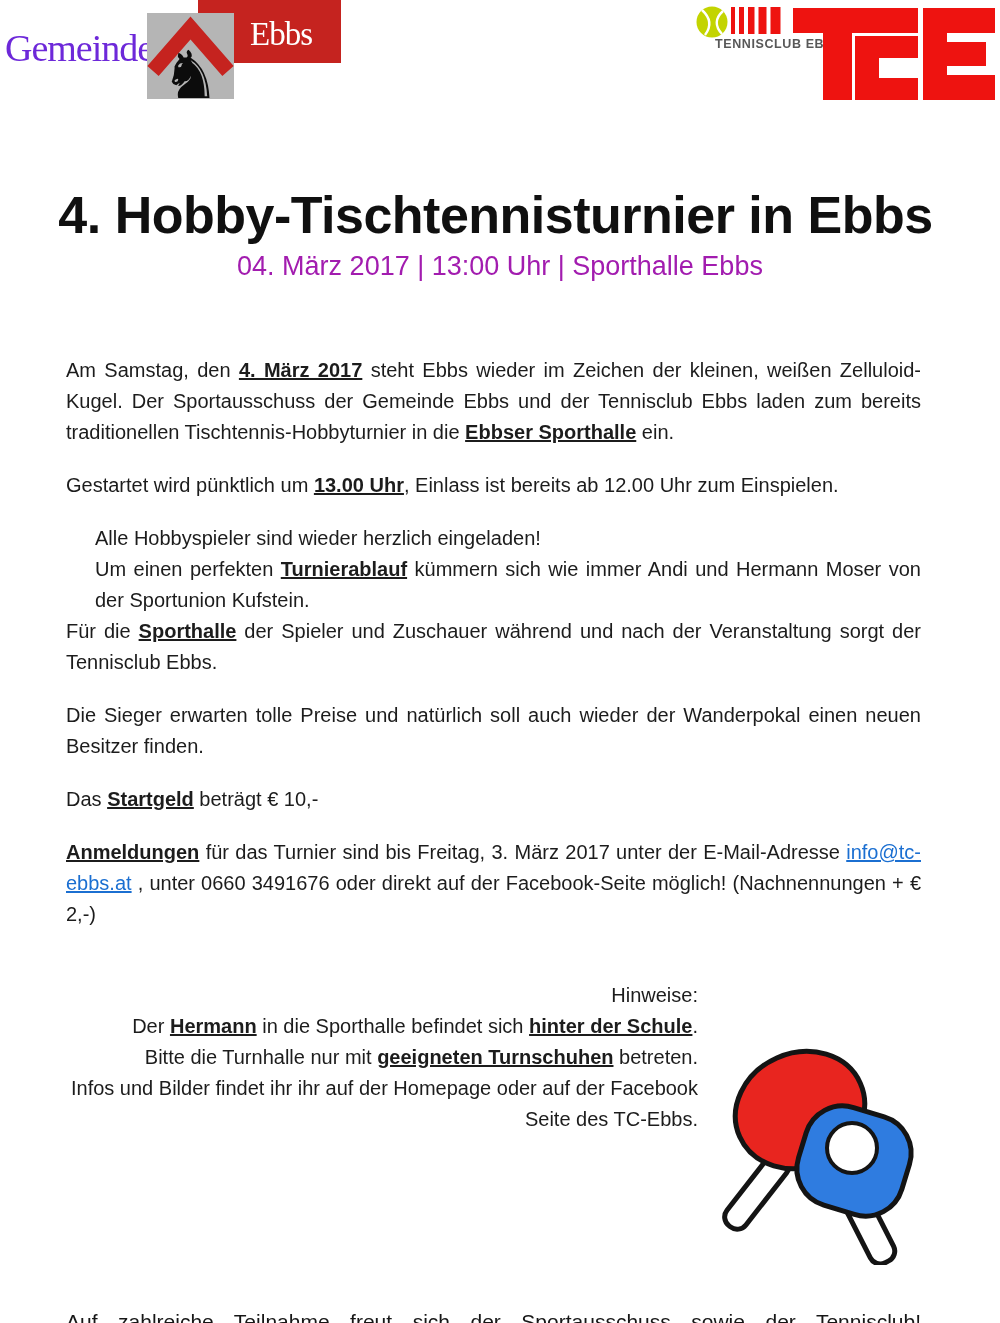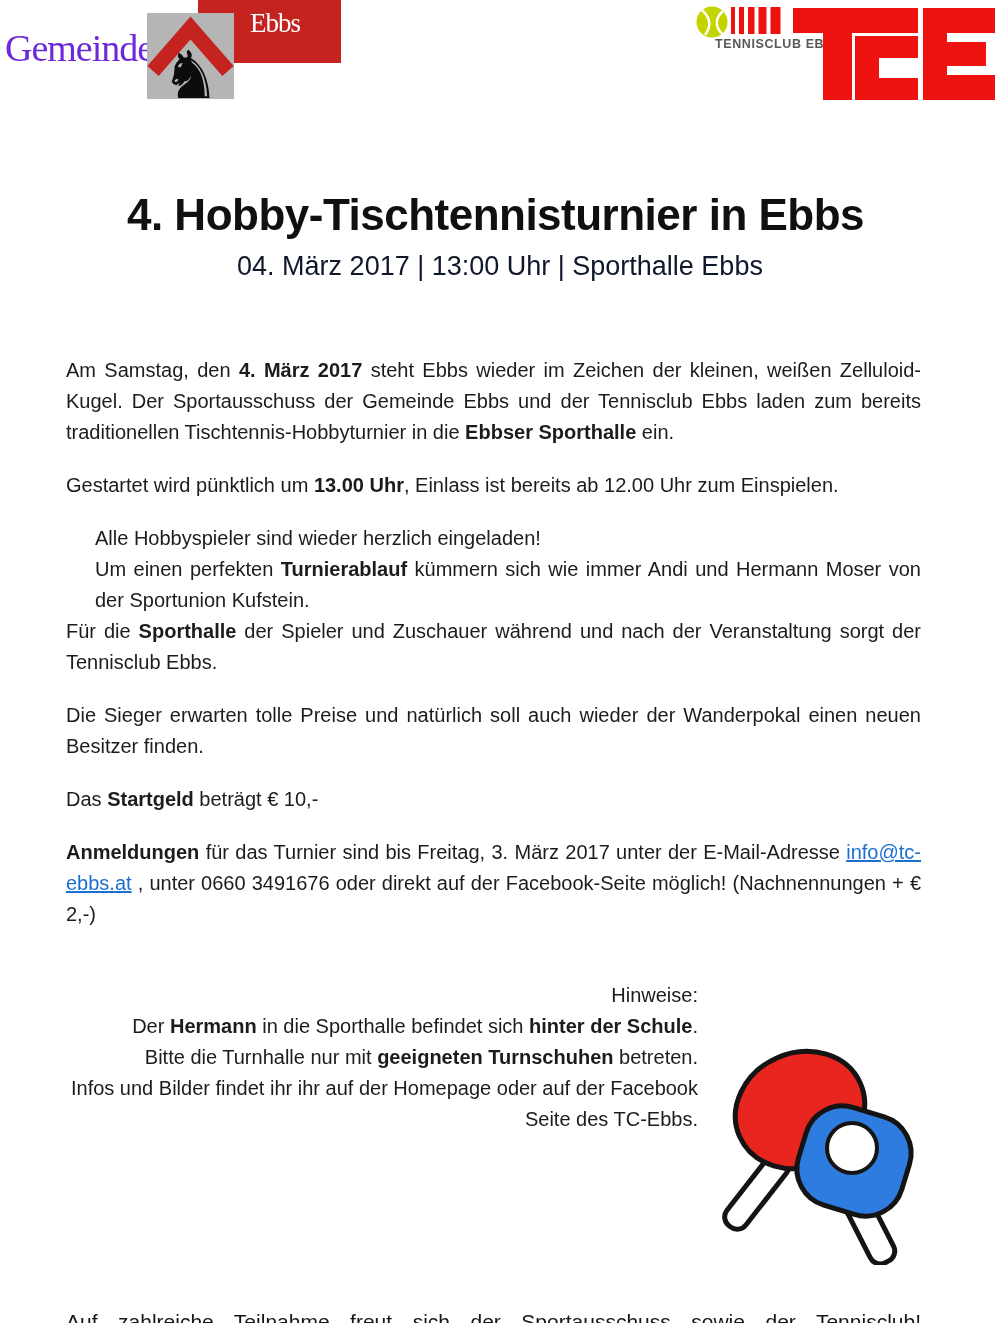--- a/index.html
+++ b/index.html
@@ -19,51 +19,51 @@
   .gem-text{
     position:absolute;left:5px;top:26px;
     font-family:"Liberation Serif","DejaVu Serif",serif;
     font-size:38px;color:#6d28d9;letter-spacing:-1px;
   }
   .gem-red-box{
     position:absolute;left:198px;top:0;width:143px;height:63px;
     background:var(--logo_red);z-index:1;
   }
   .gem-red-box .ebbs{
-    position:absolute;left:52px;top:8px;
+    position:absolute;left:52px;top:16px;
     font-family:"Liberation Serif","DejaVu Serif",serif;
-    font-size:27px;color:#ffffff;letter-spacing:-1px;
+    font-size:33px;color:#ffffff;letter-spacing:-1px;
   }
   .gem-square{
     position:absolute;left:147px;top:13px;width:87px;height:86px;
     background:var(--gray_box);z-index:2;overflow:hidden;
   }
   .gem-square svg{position:absolute;left:0;top:0;}
   .gem-knight{
     position:absolute;left:50%;bottom:-10px;transform:translateX(-50%);
     font-family:"DejaVu Sans",sans-serif;font-size:66px;line-height:1;
     color:#0c0c0c;
   }
   .logo-tce{position:absolute;right:5px;top:0;width:300px;height:110px;}
   .visually-hidden{position:absolute;width:1px;height:1px;overflow:hidden;clip:rect(0 0 0 0);}
   
   .title-block{text-align:center;}
   h1{
-    margin:78px 9px 0 0;font-size:44px;line-height:50px;font-weight:700;
+    margin:78px 9px 0 0;font-size:52px;line-height:50px;font-weight:700;
     letter-spacing:-0.5px;color:#101010;
   }
-  .subtitle{margin-top:10px;font-size:27px;line-height:33px;color:#0f172a;font-weight:400;}
+  .subtitle{margin-top:10px;font-size:27px;line-height:33px;color:#a21caf;font-weight:400;}
   
   .page-body{margin-top:72px;padding:0 79px 0 66px;}
   .para{
     font-size:20px;line-height:31px;margin:0 0 22px 0;
     text-align:justify;
   }
   .para.tight{margin-bottom:0;margin-left:29px;}
-  .para .b{font-weight:700;}
+  .para .b{font-weight:700;text-decoration:underline;}
   .para .link{color:var(--link_blue);text-decoration:underline;}
   .hinweise{margin-top:50px;max-width:632px;}
   .hinweise .para{text-align:right;margin:0;}
   
   .paddles{position:absolute;left:700px;top:1030px;width:240px;height:235px;}
   
   .closing{
     position:absolute;left:66px;right:79px;top:1286px;
     font-size:21px;line-height:30px;
     text-align:justify;text-align-last:justify;color:#161616;

